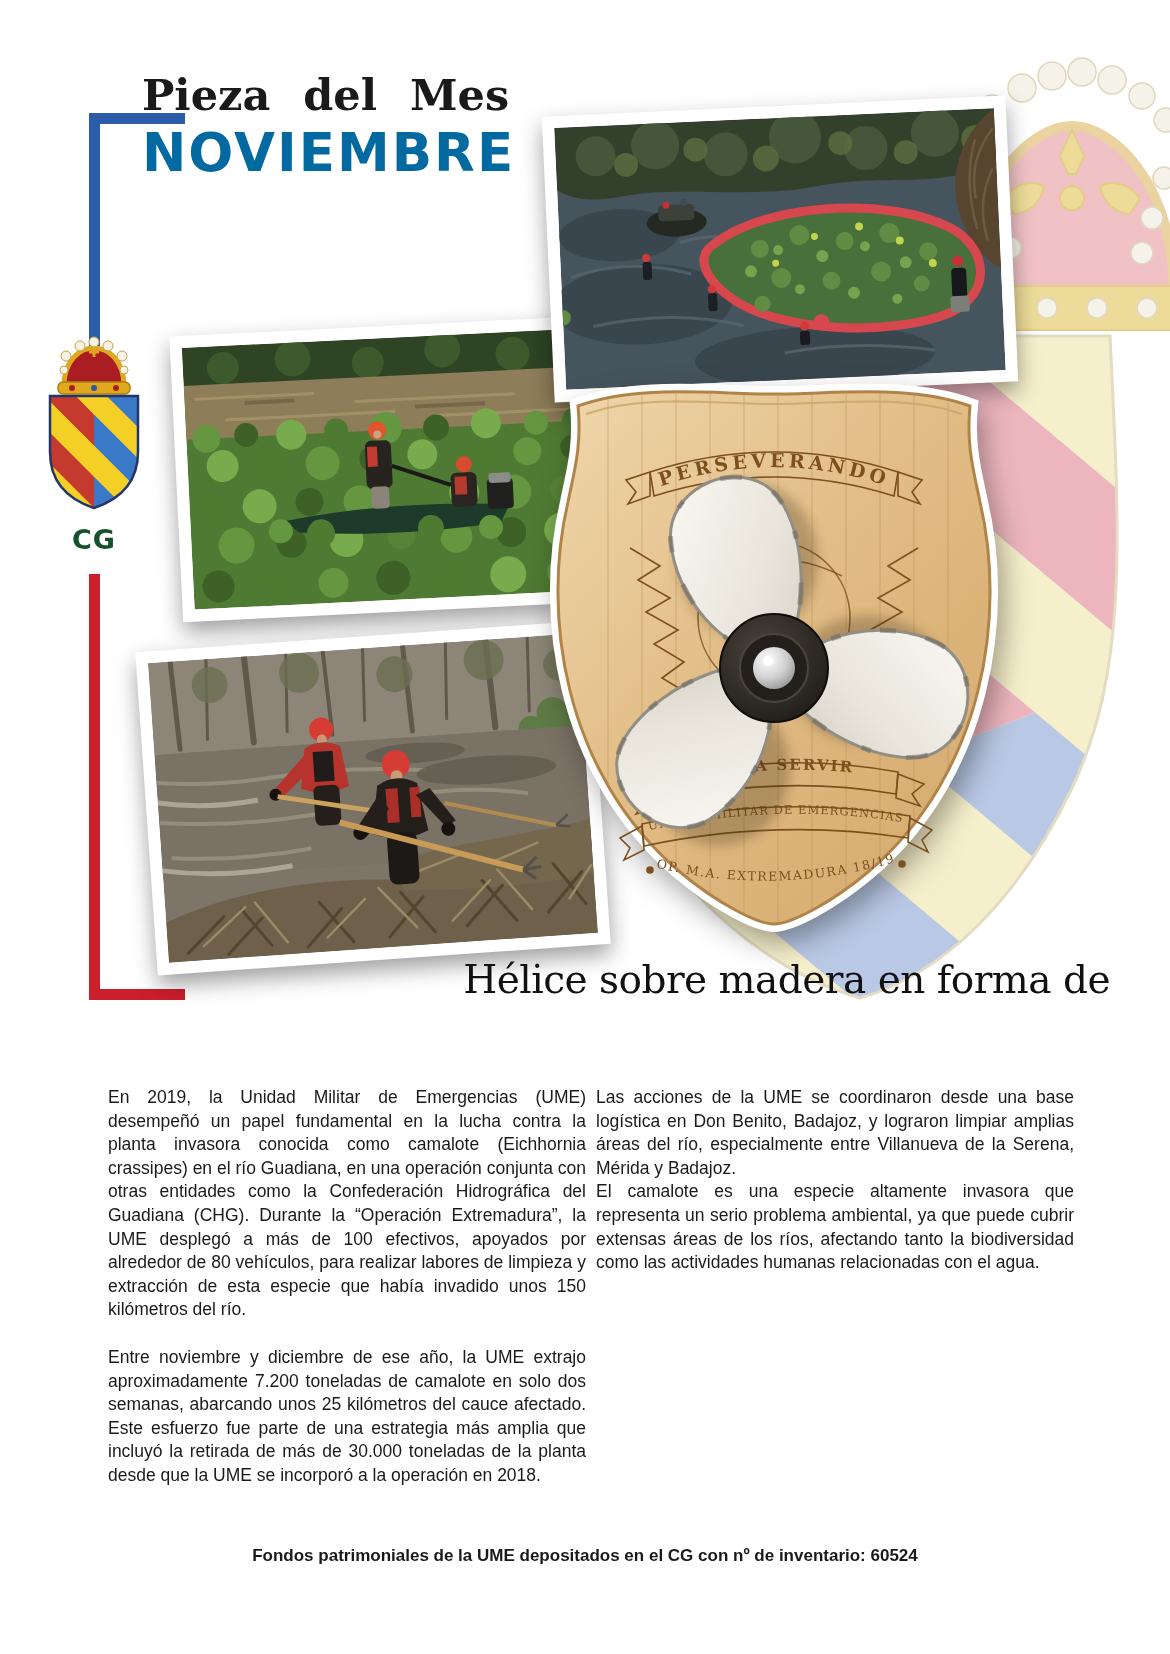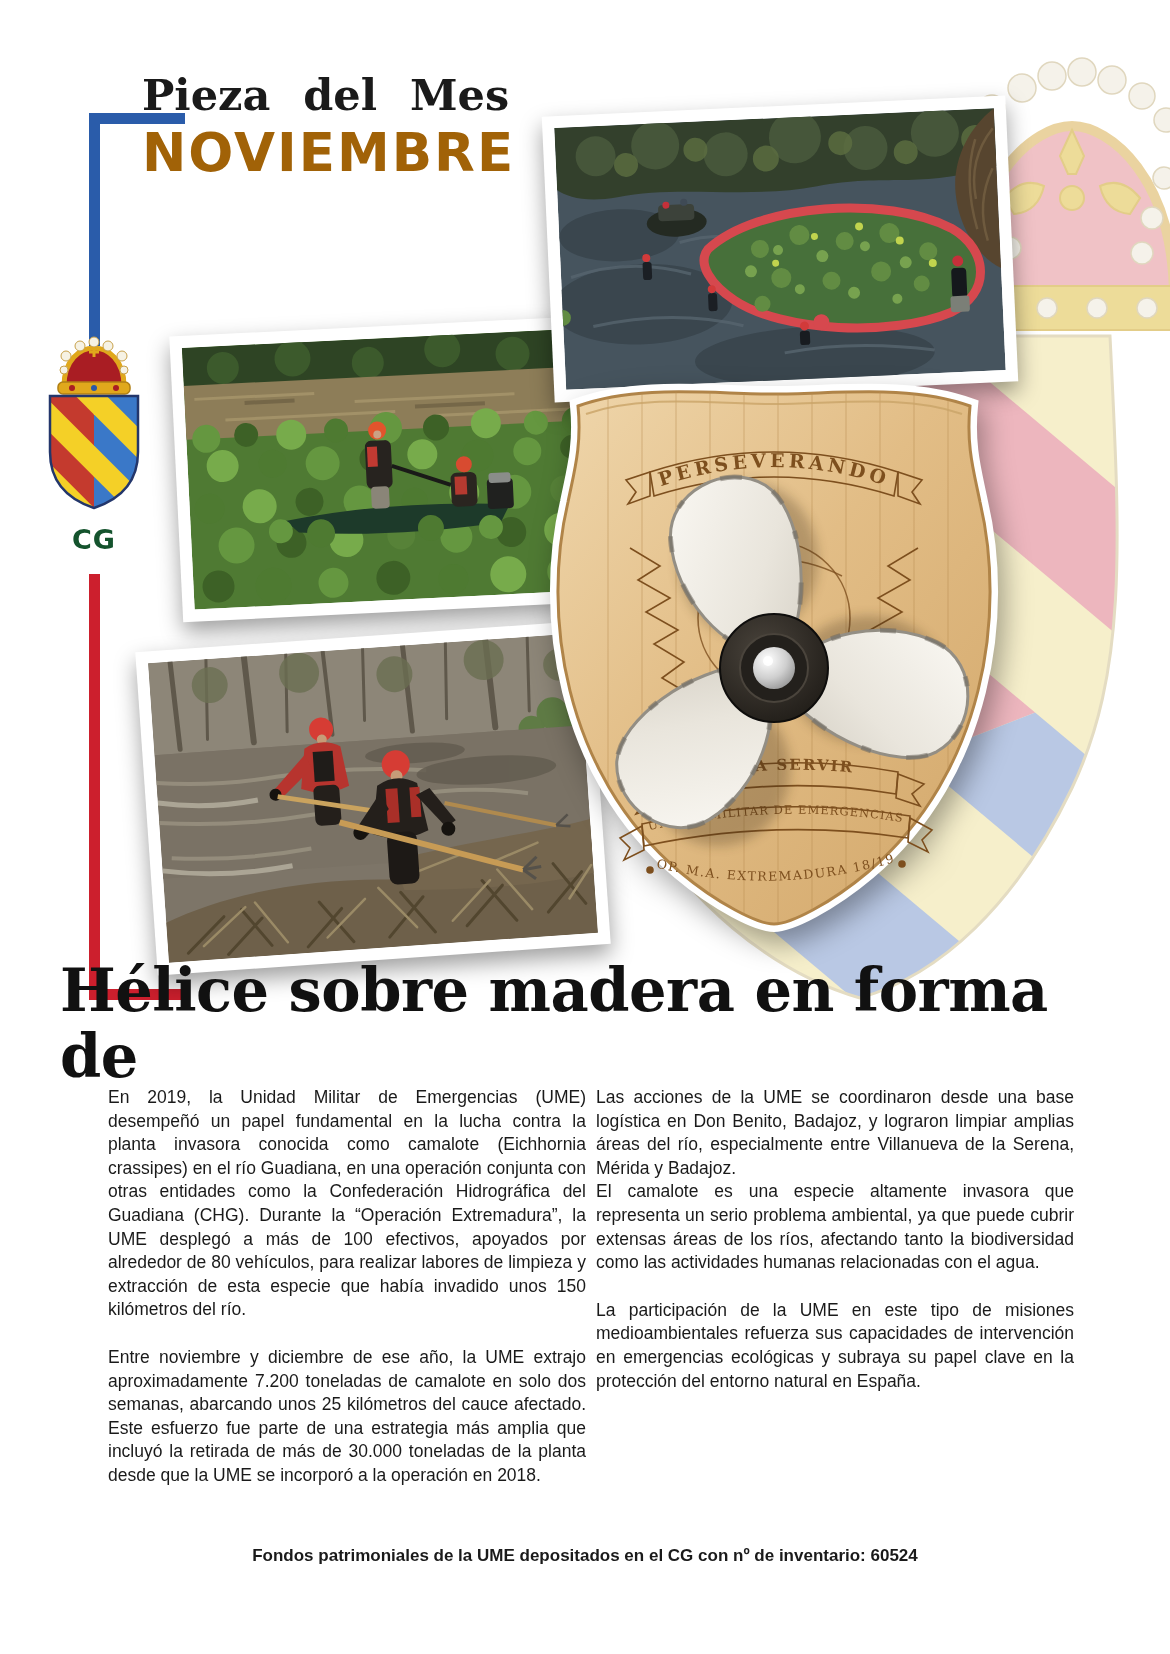--- a/index.html
+++ b/index.html
@@ -6,43 +6,43 @@
   #page{position:relative;width:1170px;height:1654px;margin:0 auto;background:#ffffff;overflow:hidden;
         font-family:"Liberation Sans",sans-serif;color:#1a1a1a;}
   
   .wm{position:absolute;z-index:1;}
   
   #bracket-blue-v{position:absolute;left:89px;top:113px;width:11px;height:233px;background:#2a5caa;z-index:2;}
   #bracket-blue-h{position:absolute;left:89px;top:113px;width:96px;height:11px;background:#2a5caa;z-index:2;}
   #kicker{position:absolute;left:142px;top:70px;font-family:"DejaVu Serif","Liberation Serif",serif;
           font-weight:bold;font-size:43px;word-spacing:18px;letter-spacing:0;z-index:3;}
   #month{position:absolute;left:142px;top:122px;font-family:"DejaVu Sans","Liberation Sans",sans-serif;
-         font-weight:bold;font-size:53px;letter-spacing:2px;color:#a16207;z-index:3;}
+         font-weight:bold;font-size:53px;letter-spacing:2px;color:#0369a1;z-index:3;}
   #year{position:absolute;left:132px;top:158px;font-family:"DejaVu Sans","Liberation Sans",sans-serif;
         font-weight:bold;font-size:126px;letter-spacing:4px;color:#2b55a4;z-index:3;}
   
   #cg-block{position:absolute;left:40px;top:334px;width:108px;text-align:center;z-index:3;}
   #cg-label{margin-top:4px;font-family:"DejaVu Sans","Liberation Sans",sans-serif;font-weight:bold;
             font-size:27px;color:#14532d;letter-spacing:1px;}
   
   #bracket-red-v{position:absolute;left:89px;top:574px;width:11px;height:426px;background:#cc1f2d;z-index:2;}
   #bracket-red-h{position:absolute;left:89px;top:989px;width:96px;height:11px;background:#cc1f2d;z-index:2;}
   
   .photo{position:absolute;background:#ffffff;padding:12px;box-shadow:0 10px 22px rgba(0,0,0,.38);}
   .photo svg{display:block;}
   #photo-aerial{left:548px;top:106px;transform:rotate(-2.6deg);z-index:3;}
   #photo-boat{left:176px;top:326px;transform:rotate(-2.8deg);z-index:2;}
   #photo-waders{left:146px;top:636px;transform:rotate(-4deg);z-index:4;}
   
   #metopa{position:absolute;left:538px;top:350px;width:472px;height:604px;z-index:5;
           filter:drop-shadow(6px 12px 14px rgba(0,0,0,.35));}
   
-  #title{position:absolute;left:60px;top:958px;width:1050px;text-align:left;z-index:6;
-         font-family:"DejaVu Serif","Liberation Serif",serif;font-weight:bold;
-         font-size:59px;line-height:1.12;letter-spacing:-0.5px;color:#111;}
+  #title{position:absolute;left:60px;top:958px;width:1050px;text-align:right;z-index:6;
+         font-family:"DejaVu Serif","Liberation Serif",serif;font-weight:normal;
+         font-size:39px;line-height:1.12;letter-spacing:-0.5px;color:#111;}
   
   .col{position:absolute;top:1086px;width:478px;text-align:justify;z-index:6;
        font-size:17.5px;line-height:23.6px;font-weight:500;}
   #col-left{left:108px;}
   #col-right{left:596px;}
   .col p{margin:0 0 24px 0;white-space:pre-line;}
   #col-right p:nth-of-type(2){margin-bottom:46px;}
   
   #footer{position:absolute;left:0;top:1546px;width:1170px;text-align:center;z-index:6;
           font-weight:bold;font-size:17px;}
@@ -615,18 +615,17 @@
     <div>Hélice sobre madera en forma de</div>
   </div>
 
   <div class="col" id="col-left">
     <p>En 2019, la Unidad Militar de Emergencias (UME) desempeñó un papel fundamental en la lucha contra la planta invasora conocida como camalote (Eichhornia crassipes) en el río Guadiana, en una operación conjunta con otras entidades como la Confederación Hidrográfica del Guadiana (CHG). Durante la “Operación Extremadura”, la UME desplegó a más de 100 efectivos, apoyados por alrededor de 80 vehículos, para realizar labores de limpieza y extracción de esta especie que había invadido unos 150 kilómetros del río.</p>
     <p>Entre noviembre y diciembre de ese año, la UME extrajo aproximadamente 7.200 toneladas de camalote en solo dos semanas, abarcando unos 25 kilómetros del cauce afectado. Este esfuerzo fue parte de una estrategia más amplia que incluyó la retirada de más de 30.000 toneladas de la planta desde que la UME se incorporó a la operación en 2018.</p>
   </div>
   <div class="col" id="col-right">
     <p>Las acciones de la UME se coordinaron desde una base logística en Don Benito, Badajoz, y lograron limpiar amplias áreas del río, especialmente entre Villanueva de la Serena, Mérida y Badajoz.
 El camalote es una especie altamente invasora que representa un serio problema ambiental, ya que puede cubrir extensas áreas de los ríos, afectando tanto la biodiversidad como las actividades humanas relacionadas con el agua.</p>
-    <p>La participación de la UME en este tipo de misiones medioambientales refuerza sus capacidades de intervención en emergencias ecológicas y subraya su papel clave en la protección del entorno natural en España.</p>
   </div>
 
   <div id="footer">Fondos patrimoniales de la UME depositados en el CG con nº de inventario: 60524</div>
 
 </div>
 
 </body></html>

